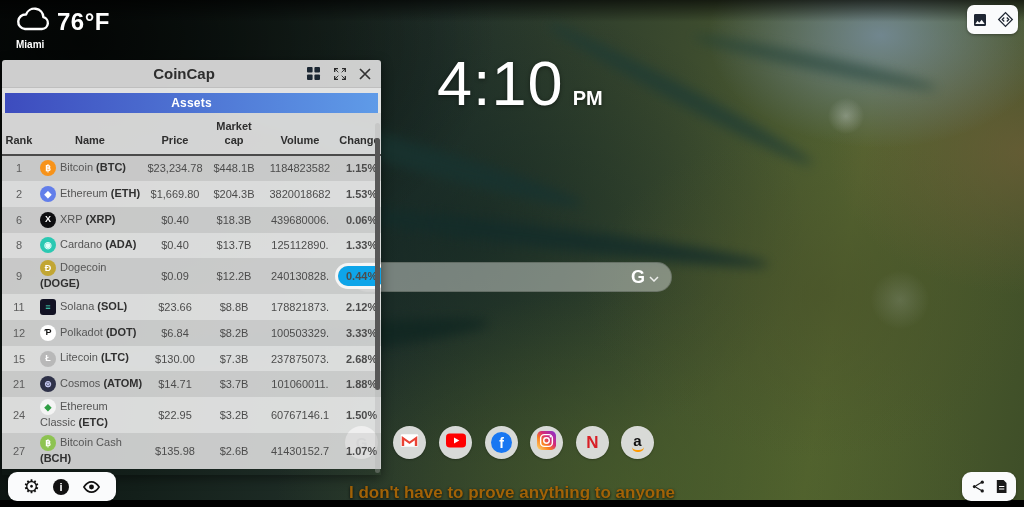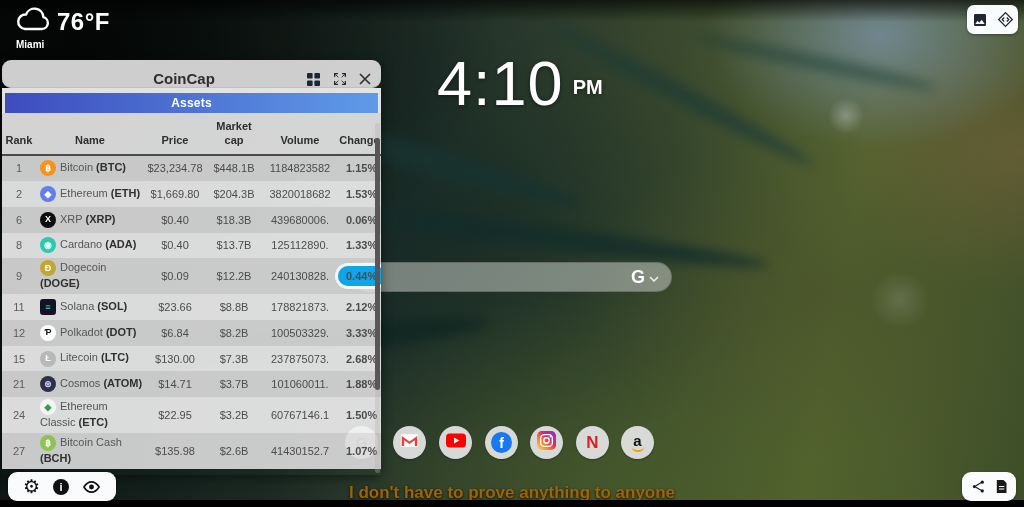--- a/index.html
+++ b/index.html
@@ -38,21 +38,21 @@
   
   .pill { background:#fafbfc; border-radius:7px; box-shadow:0 1px 3px rgba(0,0,0,.35);
     display:flex; align-items:center; justify-content:center; position:absolute; z-index:6; }
   .tr-pill { left:967px; top:5px; width:51px; height:29px; gap:9px; }
 
   
   .clock { position:absolute; left:437px; top:52px; color:#fff; z-index:2;
     text-shadow:0 1px 4px rgba(0,0,0,.45); }
   .clock .timerow { display:flex; align-items:flex-end; }
   .clock .time { font-size:63px; font-weight:500; line-height:1; letter-spacing:1px; }
-  .clock .period { font-size:20px; font-weight:700; margin-left:9px; margin-bottom:16px; }
+  .clock .period { font-size:20px; font-weight:700; margin-left:9px; margin-bottom:5px; }
   .clock .date { font-size:17px; font-weight:400; margin-top:3px; letter-spacing:.2px; }
 
   
   .search { position:absolute; left:352px; top:262px; width:320px; height:30px; border-radius:15px;
     background:rgba(196,202,196,.55); border:1px solid rgba(60,70,60,.35); z-index:2;
     display:flex; align-items:center; justify-content:flex-end; padding-right:12px; gap:4px; }
   .search .g { color:#fff; font-size:18px; font-weight:700; line-height:1; }
 
   
   .app { position:absolute; top:426px; width:33px; height:33px; border-radius:50%;
@@ -76,22 +76,22 @@
   
   .bl-pill { left:8px; top:472px; width:108px; height:29px; gap:13px; border-radius:9px; }
   .br-pill { left:962px; top:472px; width:54px; height:29px; gap:9px; border-radius:9px; }
   .gear { font-size:19px; color:#111; line-height:1; }
   .info-dot { width:16px; height:16px; border-radius:50%; background:#111; color:#fff; font-size:11px;
     font-weight:700; display:flex; align-items:center; justify-content:center; font-style:normal; }
 
   
   .coincap { position:absolute; left:2px; top:60px; width:379px; height:415px; z-index:5;
     box-shadow:0 3px 12px rgba(0,0,0,.45); border-radius:3px 3px 0 0; overflow:hidden; }
-  .titlebar { height:28px; background:rgba(213,213,213,.97); display:flex; align-items:flex-end;
-    position:relative; border-bottom:1px solid #bfbfbf;border-radius:9px; }
+  .titlebar { height:28px; background:rgba(213,213,213,.97); display:flex; align-items:center;
+    position:relative; border-bottom:1px solid #bfbfbf; }
   .titlebar .ttl { flex:1; text-align:center; font-size:15px; font-weight:700; color:#2d2d2d; padding-left:60px; }
   .tb-icons { display:flex; align-items:center; gap:11px; padding-right:10px; }
   .tb-btn { display:flex; align-items:center; justify-content:center; cursor:default; }
   .top-section { background:rgba(242,242,242,.93); padding:5px 3px 0 3px; }
   .tab { height:20px; display:flex; align-items:center; justify-content:center;
     color:#fff; font-size:12px; font-weight:700; letter-spacing:.2px;
     background:linear-gradient(90deg,#3d4cbe,#5f9be8); }
   .grid6 { display:grid; grid-template-columns:34px 108px 62px 56px 76px 43px; }
   .thead { background:rgba(229,229,229,.92); border-bottom:2px solid #4a4a4a;
     font-size:11px; font-weight:700; color:#2e2e2e; align-items:end; padding:7px 0 6px; }

